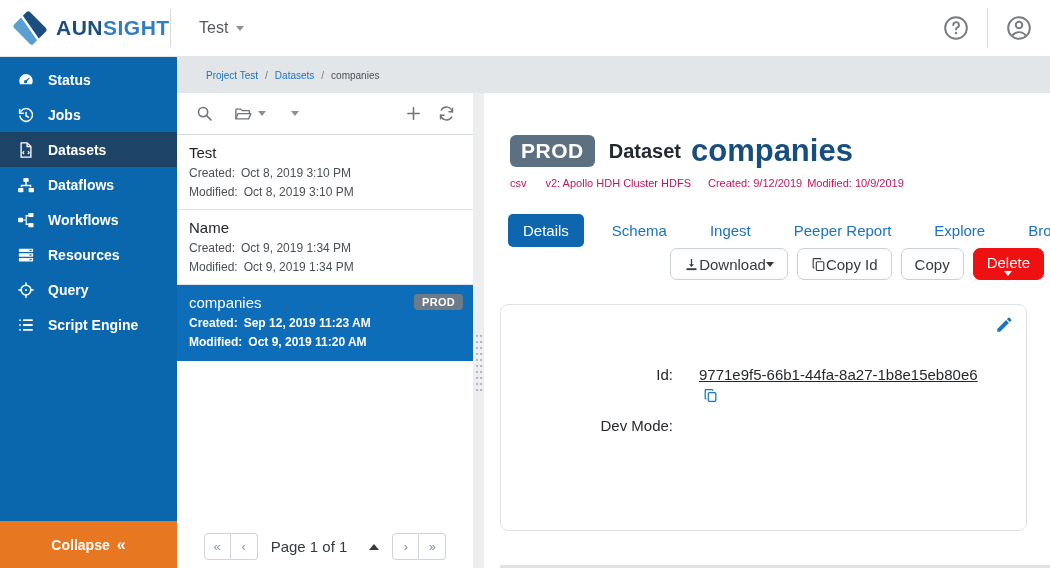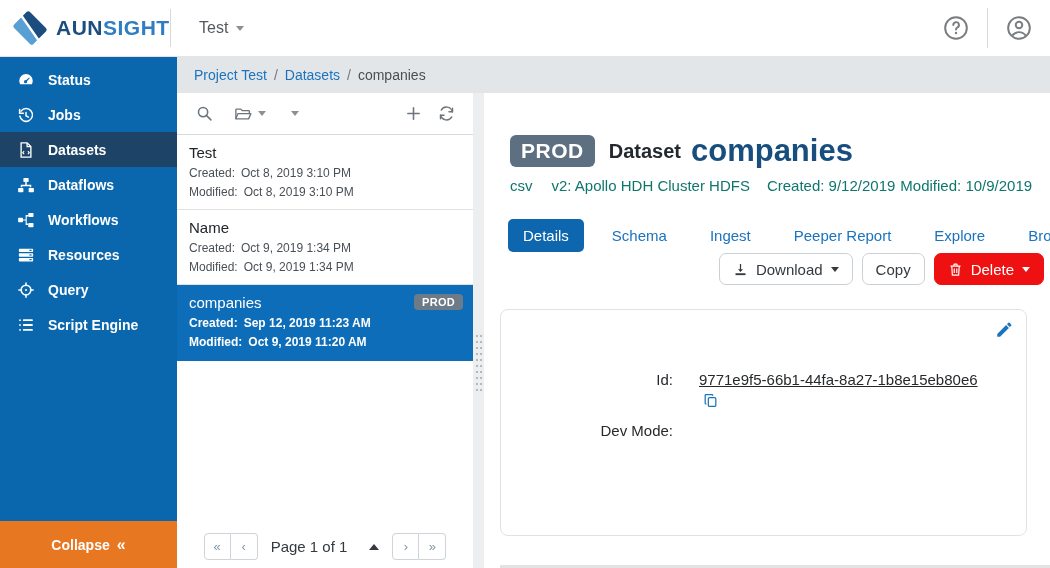--- a/index.html
+++ b/index.html
@@ -29,21 +29,21 @@
   .nav-item { height:35px; display:flex; align-items:center; padding-left:17px; gap:13px;
     color:#fff; font-size:14px; font-weight:600; cursor:pointer; }
   .nav-item.active { background:#1d4366; }
   .nav-item svg { width:18px; height:18px; flex:0 0 18px; }
   .collapse-btn { margin-top:auto; height:47px; background:#e87722; color:#fff; font-size:14px;
     font-weight:600; display:flex; align-items:center; justify-content:center; gap:7px; cursor:pointer; }
   .collapse-btn .chev { font-size:16px; font-weight:700; }
 
   
   .breadcrumb-bar { position:absolute; left:177px; top:57px; width:873px; height:36px;
-    background:#e3e6e9; display:flex; align-items:center; padding-left:17px; font-size:14px;text-align:right; }
+    background:#e3e6e9; display:flex; align-items:center; padding-left:29px; font-size:10px;text-align:right; }
   .crumb-link { color:#1b73bd; cursor:pointer; }
   .crumb-sep { color:#75797d; margin:0 7px; }
   .crumb-current { color:#4a4f54; }
 
   
   .list-panel { position:absolute; left:177px; top:93px; width:296px; height:475px; background:#fff; }
   .list-toolbar { height:42px; display:flex; align-items:center; padding:0 18px 0 19px;
     border-bottom:1px solid #d6dade; color:#6e757c; }
   .tb-icon { display:flex; align-items:center; cursor:pointer; color:#6e757c; }
   .tb-icon svg { width:17px; height:17px; }
@@ -79,36 +79,36 @@
     background-image:radial-gradient(circle,#b3b9bf 1.2px,transparent 1.4px); background-size:4px 6px; }
 
   
   .main-panel { position:absolute; left:484px; top:93px; width:566px; height:475px; background:#fff; overflow:hidden; }
   .dataset-header { margin:40px 0 0 26px; }
   .title-row { display:flex; align-items:center; }
   .prod-badge-lg { background:#5d7081; color:#fff; font-size:21px; font-weight:700;
     padding:4px 11px; border-radius:6px; letter-spacing:.5px; }
   .title-prefix { font-size:20px; font-weight:600; color:#23292f; margin-left:14px; }
   .title-name { font-size:31px; font-weight:600; color:#174e7d; margin-left:10px; }
-  .meta-row { margin-top:8px; font-size:15px; color:#0f766e; display:flex; }
+  .meta-row { margin-top:8px; font-size:11px; color:#be185d; display:flex; }
   .meta-row .m-fmt { margin-right:19px; }
   .meta-row .m-ver { margin-right:17px; }
   .meta-row .m-cre { margin-right:5px; }
 
   .tabs-row { margin:25px 0 0 24px; display:flex; align-items:center; }
   .tab { font-size:15px; color:#1b73bd; padding:8px 15px; margin-right:13px; cursor:pointer; white-space:nowrap; }
   .tab.active { background:#0e67ae; color:#fff; border-radius:5px; }
 
   .actions-row { margin-top:1px; display:flex; justify-content:flex-end; align-items:center;
     gap:9px; padding-right:6px; }
-  .btn { display:flex; align-items:center; gap:8px; background:#fff; border:1px solid #c9d0d6;
+  .btn { display:flex; align-items:center; background:#fff; border:1px solid #c9d0d6;
     border-radius:7px; padding:5px 13px; font-size:15px; color:#343a40; cursor:pointer; height:32px; }
   .btn svg { width:15px; height:15px; }
   .btn .caret-down { border-top-color:#343a40; }
-  .btn-danger { background:#ef1111; border-color:#ef1111; color:#fff; }
+  .btn-danger { background:#ef1111; border-color:#ef1111; color:#fff;flex-direction:column; }
   .btn-danger .caret-down { border-top-color:#fff; }
 
   .details-card { margin:24px 23px 0 16px; height:227px; border:1px solid #dfe3e7;
     border-radius:8px; position:relative; padding-top:60px; }
   .edit-icon { position:absolute; top:11px; right:13px; color:#1b75bc; cursor:pointer; }
   .edit-icon svg { width:18px; height:18px; }
   .d-row { display:flex; font-size:15px; color:#26292c; line-height:20px; }
   .d-label { width:172px; text-align:right; flex:0 0 172px; }
   .d-value { margin-left:26px;text-decoration:underline; }
   .copy-id-icon { margin:3px 0 0 202px; color:#1b75bc; cursor:pointer; width:16px; height:16px; }
@@ -348,20 +348,27 @@
     <div class="actions-row">
       <button class="btn">
         <svg viewBox="0 0 24 24" fill="currentColor">
             <path d="M11 3h2v8.5h3L12 16l-4-4.5h3z"></path>
             <path d="M4 18h16v3H4z"></path>
           </svg>
         <span>Download</span>
         <span class="caret-down"></span>
       </button>
       <button class="btn">
+        <svg viewBox="0 0 24 24" fill="none" stroke="currentColor" stroke-width="1.8">
+            <rect x="8.5" y="7.5" width="12" height="14" rx="2"></rect>
+            <path d="M15.5 4.5v-1a1 1 0 0 0-1-1h-10a1 1 0 0 0-1 1v13a1 1 0 0 0 1 1h1"></path>
+          </svg>
+        <span>Copy Id</span>
+      </button>
+      <button class="btn">
         <span>Copy</span>
       </button>
       <button class="btn btn-danger">
         <svg viewBox="0 0 24 24" fill="none" stroke="currentColor" stroke-width="1.9">
             <path d="M4 6.5h16M9.5 6.5v-2a1 1 0 0 1 1-1h3a1 1 0 0 1 1 1v2"></path>
             <path d="M6 6.5l1 14.5h10l1-14.5"></path>
             <path d="M10 10.5v7M14 10.5v7"></path>
           </svg>
         <span>Delete</span>
         <span class="caret-down"></span>

